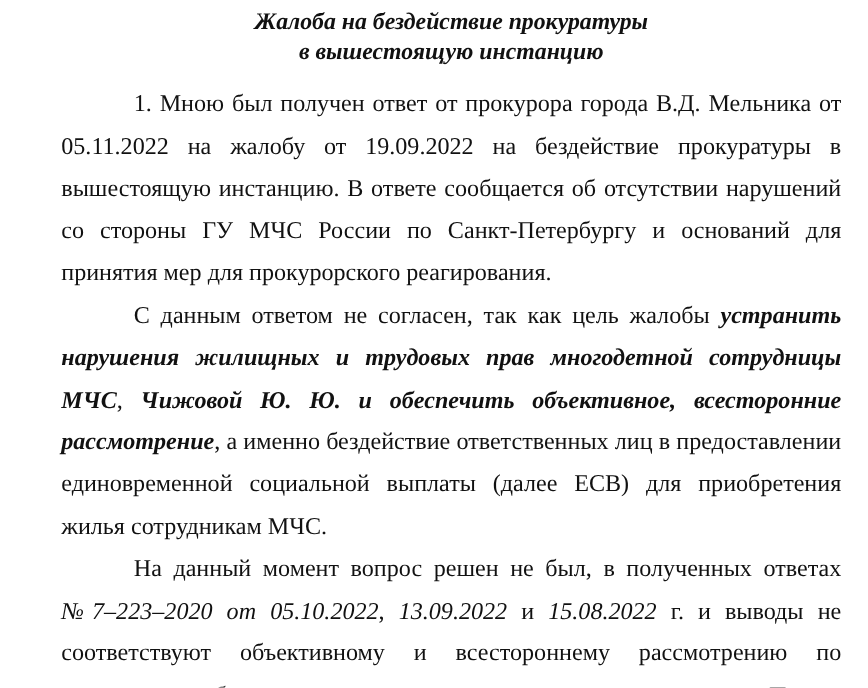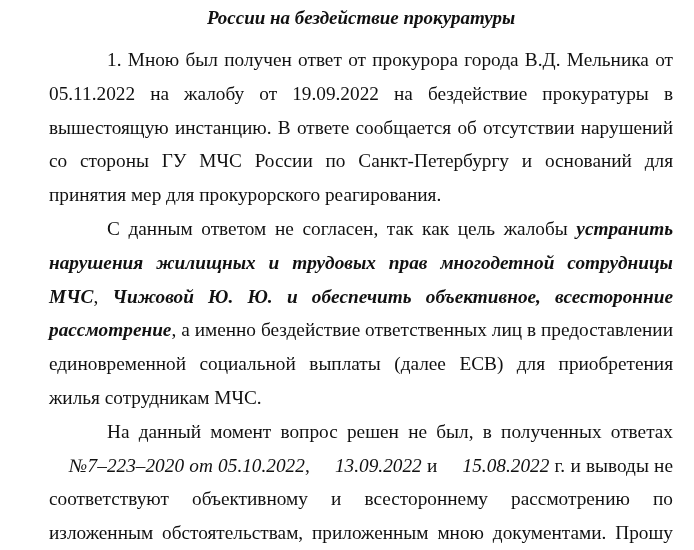--- a/index.html
+++ b/index.html
@@ -33,28 +33,29 @@
     .title span { display: block; }
     .para {
       margin: 0;
       font-size: 19.3px;
       line-height: 33.8px;
       text-align: justify;
       text-indent: 58px;
     }
     .p1 { margin-top: 13px; }
     .bi { font-weight: bold; font-style: italic; }
-    .it { font-style: italic; margin-left: 20px; }
+    .it { font-style: italic; }
   </style>
 </head>
 <body>
 
 <div class="page">
   <h1 class="title">
-    <span>России на бездействие прокуратуры</span>
+    <span>Жалоба на бездействие прокуратуры</span>
+    <span>в вышестоящую инстанцию</span>
   </h1>
 
   <p class="para p1"><span>1. Мною был получен ответ от прокурора города В.Д. Мельника от 05.11.2022 на жалобу от 19.09.2022 на бездействие прокуратуры в вышестоящую инстанцию. В ответе сообщается об отсутствии нарушений со стороны ГУ МЧС России по Санкт-Петербургу и оснований для принятия мер для прокурорского реагирования.</span></p>
 
   <p class="para"><span>С данным ответом не согласен, так как цель жалобы </span><span class="bi">устранить нарушения жилищных и трудовых прав многодетной сотрудницы МЧС</span><span>, </span><span class="bi">Чижовой Ю. Ю. и обеспечить объективное, всесторонние рассмотрение</span><span>, а именно бездействие ответственных лиц в предоставлении единовременной социальной выплаты (далее ЕСВ) для приобретения жилья сотрудникам МЧС.</span></p>
 
   <p class="para"><span>На данный момент вопрос решен не был, в полученных ответах </span><span class="it">№7–223–2020 от 05.10.2022</span><span>, </span><span class="it">13.09.2022</span><span> и </span><span class="it">15.08.2022</span><span> г. и выводы не соответствуют объективному и всестороннему рассмотрению по изложенным обстоятельствам, приложенным мною документами. Прошу провести прокурорскую проверку и защитить права Чижовой Ю. Ю.</span></p>
 </div>
 
 </body></html>

